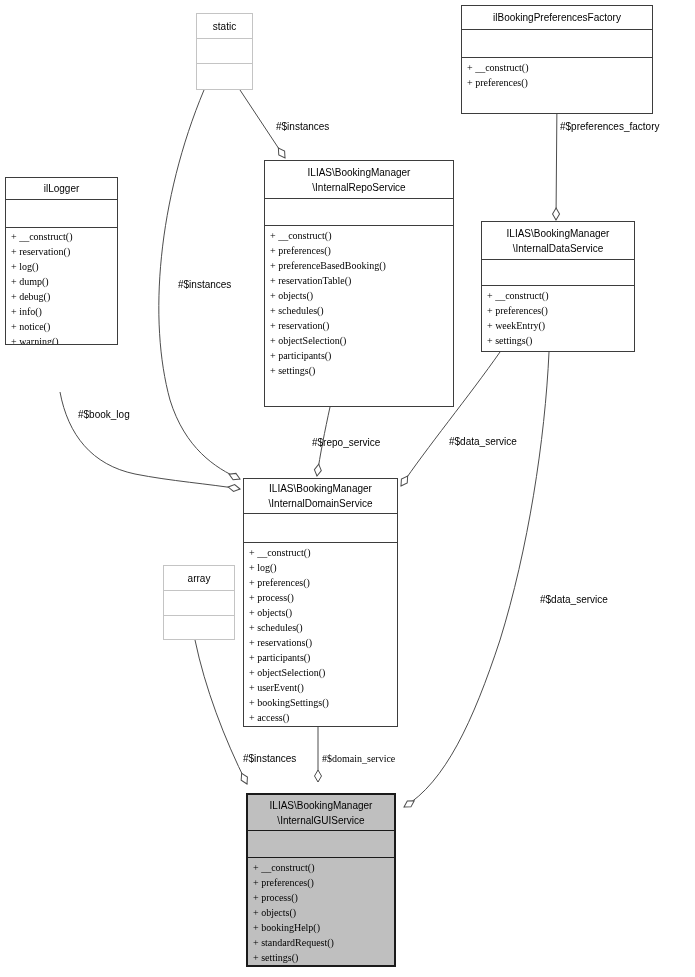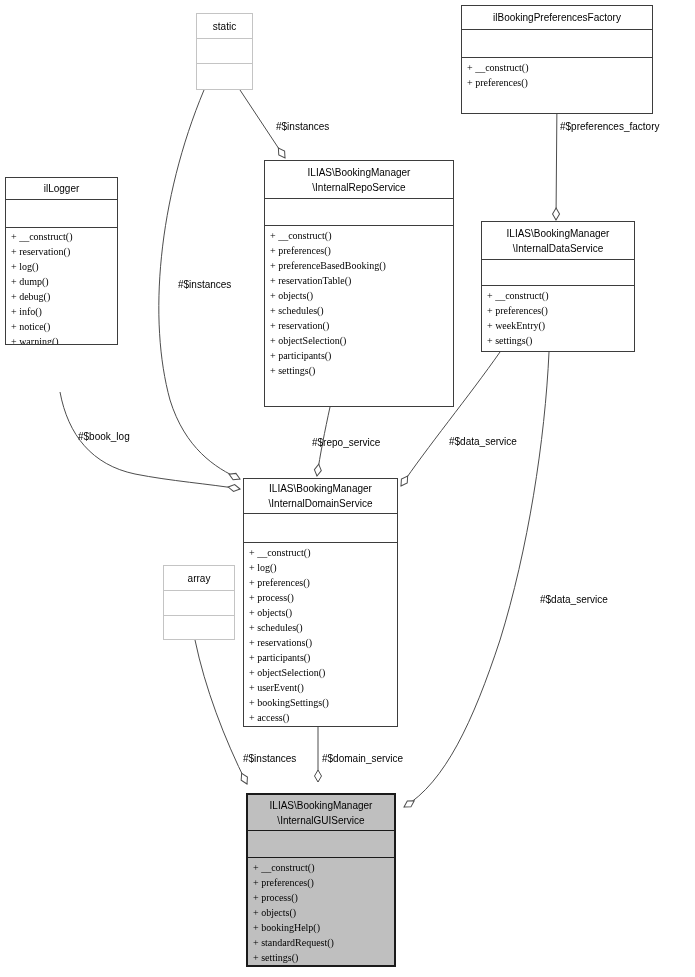--- a/index.html
+++ b/index.html
@@ -169,20 +169,20 @@
         <div class="member-line">+ objects()</div>
         <div class="member-line">+ bookingHelp()</div>
         <div class="member-line">+ standardRequest()</div>
         <div class="member-line">+ settings()</div>
       </div>
   </div>
 
   <div class="edge-label" style="left:276px;top:120px;">#$instances</div>
   <div class="edge-label" style="left:560px;top:120px;">#$preferences_factory</div>
   <div class="edge-label" style="left:178px;top:278px;">#$instances</div>
-  <div class="edge-label" style="left:78px;top:430px;">#$book_log</div>
+  <div class="edge-label" style="left:78px;top:408px;">#$book_log</div>
   <div class="edge-label" style="left:312px;top:436px;">#$repo_service</div>
   <div class="edge-label" style="left:449px;top:435px;">#$data_service</div>
   <div class="edge-label" style="left:540px;top:593px;">#$data_service</div>
   <div class="edge-label" style="left:243px;top:752px;">#$instances</div>
-  <div class="edge-label" style="left:322px;top:752px;">#$domain_service</div>
+  <div class="edge-label" style="left:322px;top:752px;font-family:Liberation Serif, serif;">#$domain_service</div>
 
 </div>
 
 </body></html>

